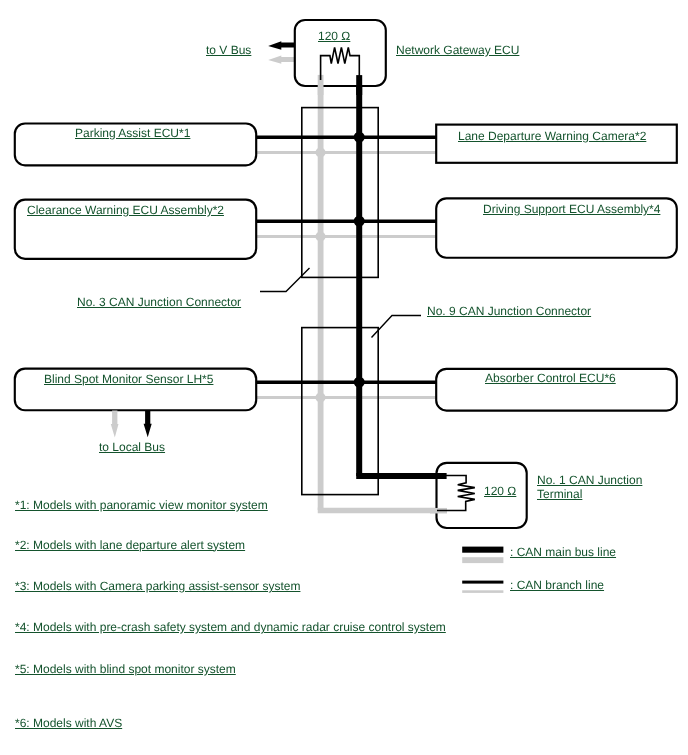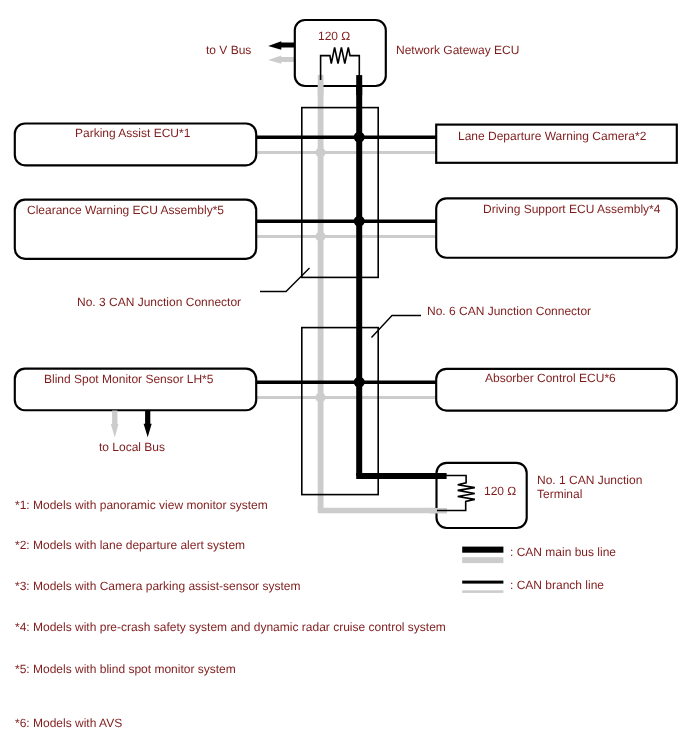--- a/index.html
+++ b/index.html
@@ -1,20 +1,20 @@
 <!DOCTYPE html>
 <html><head>
 <meta charset="utf-8">
 <style>
   html,body{margin:0;padding:0;background:#fff;}
   body{width:688px;height:755px;position:relative;overflow:hidden;-webkit-font-smoothing:antialiased;text-rendering:geometricPrecision;
        font-family:"Liberation Sans",sans-serif;color:#000;}
   .stage{position:absolute;left:0;top:0;width:688px;height:755px;}
   svg.diagram{position:absolute;left:0;top:0;width:688px;height:755px;}
-  .lbl{position:absolute;font-size:12px;line-height:12px;color:#7f1d1d;white-space:nowrap;}
+  .lbl{position:absolute;font-size:12px;line-height:12px;color:#14532d;white-space:nowrap;text-decoration:underline;}
 </style>
 </head>
 <body>
 
 <div class="stage">
   <svg class="diagram" viewBox="0 0 688 755">
 
     <g stroke="#ccc" fill="none">
       <line x1="320.6" y1="74.9" x2="320.6" y2="510" stroke-width="5.8"></line>
       <line x1="254" y1="152.5" x2="320.5" y2="152.5" stroke-width="3"></line>
@@ -100,32 +100,32 @@
 
     <g>
       <rect x="462.2" y="546.6" width="41.2" height="6.1" fill="#000"></rect>
       <rect x="462.2" y="557.2" width="41.2" height="5.9" fill="#ccc"></rect>
       <rect x="462.2" y="580.6" width="41.2" height="3" fill="#000"></rect>
       <rect x="462.2" y="590.3" width="41.2" height="2.6" fill="#ccc"></rect>
     </g>
   </svg>
 
   <div class="lbl" style="left:75px;top:127px;">Parking Assist ECU*1</div>
-  <div class="lbl" style="left:27px;top:204px;">Clearance Warning ECU Assembly*5</div>
+  <div class="lbl" style="left:27px;top:204px;">Clearance Warning ECU Assembly*2</div>
   <div class="lbl" style="left:44px;top:373px;">Blind Spot Monitor Sensor LH*5</div>
   <div class="lbl" style="left:458px;top:130px;">Lane Departure Warning Camera*2</div>
   <div class="lbl" style="left:459px;top:203px;margin-left:24px;">Driving Support ECU Assembly*4</div>
   <div class="lbl" style="left:485px;top:372px;">Absorber Control ECU*6</div>
   <div class="lbl" style="left:396px;top:44px;">Network Gateway ECU</div>
   <div class="lbl" style="left:318px;top:30px;">120 Ω</div>
   <div class="lbl" style="left:484px;top:485px;">120 Ω</div>
   <div class="lbl" style="left:537px;top:474px;">No. 1 CAN Junction</div>
   <div class="lbl" style="left:537px;top:488px;">Terminal</div>
   <div class="lbl" style="left:77px;top:296px;">No. 3 CAN Junction Connector</div>
-  <div class="lbl" style="left:427px;top:305px;">No. 6 CAN Junction Connector</div>
+  <div class="lbl" style="left:427px;top:305px;">No. 9 CAN Junction Connector</div>
   <div class="lbl" style="left:206px;top:44px;">to V Bus</div>
   <div class="lbl" style="left:99px;top:441px;">to Local Bus</div>
   <div class="lbl" style="left:510px;top:546px;">: CAN main bus line</div>
   <div class="lbl" style="left:510px;top:579px;">: CAN branch line</div>
   <div class="lbl" style="left:15px;top:499px;">*1: Models with panoramic view monitor system</div>
   <div class="lbl" style="left:15px;top:538.5px;">*2: Models with lane departure alert system</div>
   <div class="lbl" style="left:15px;top:580.2px;">*3: Models with Camera parking assist-sensor system</div>
   <div class="lbl" style="left:15px;top:621.2px;">*4: Models with pre-crash safety system and dynamic radar cruise control system</div>
   <div class="lbl" style="left:15px;top:663.2px;">*5: Models with blind spot monitor system</div>
   <div class="lbl" style="left:15px;top:703.2px;margin-top:14px;">*6: Models with AVS</div>

